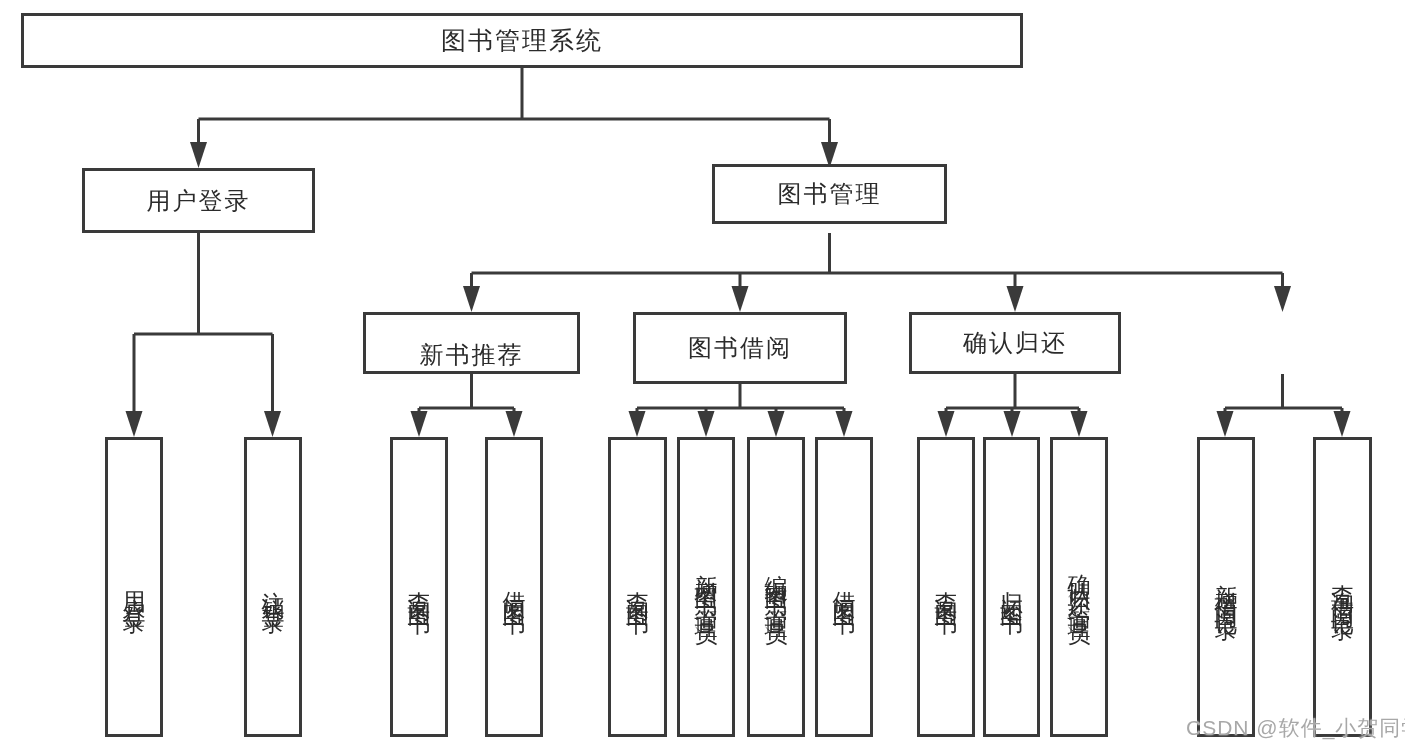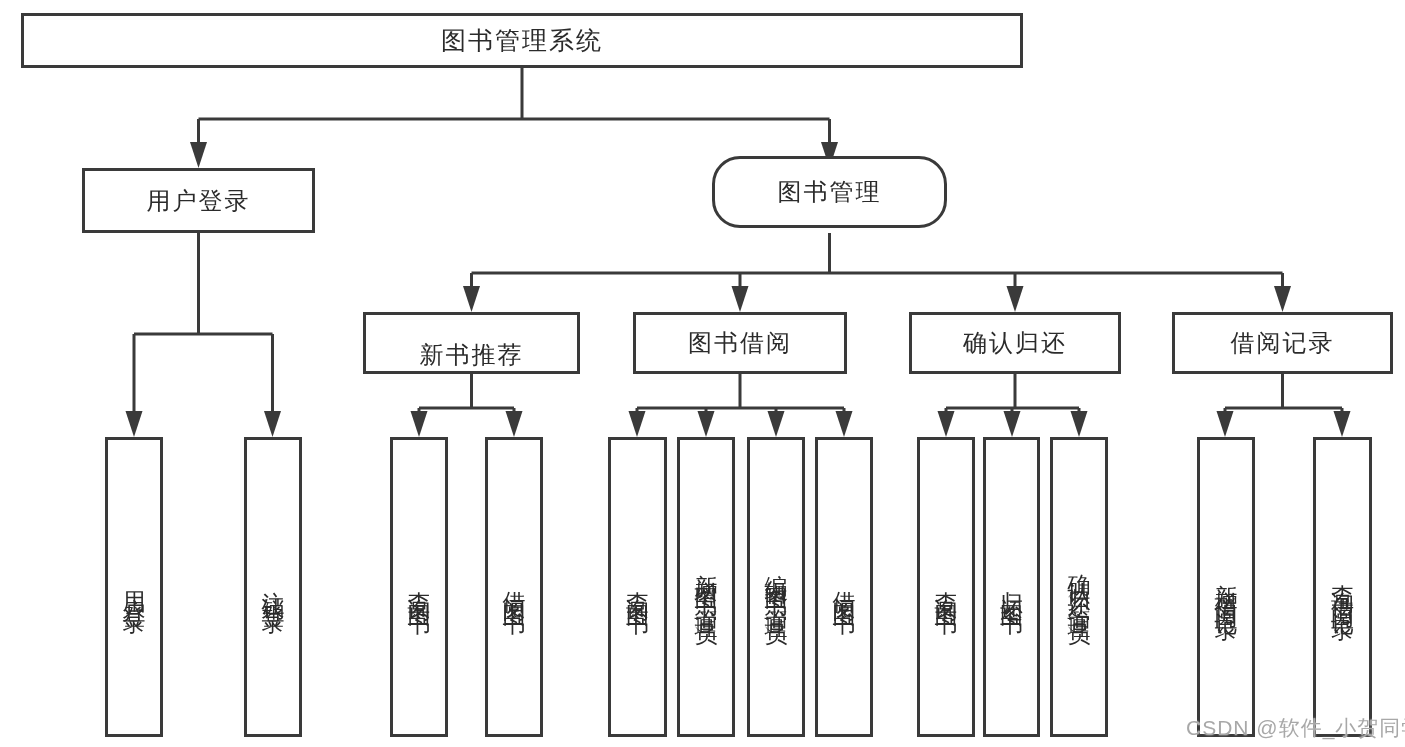--- a/index.html
+++ b/index.html
@@ -70,35 +70,32 @@
     </g>
   </svg>
 
   <div class="node h root" style="left:21px; top:13px; width:1002px; height:55px;">
     <span>图书管理系统</span>
   </div>
 
   <div class="node h" style="left:82px; top:168px; width:233px; height:65px;">
     <span>用户登录</span>
   </div>
-  <div class="node h" style="left:712px; top:156px; width:235px; height:72px;border-radius:28px;">
+  <div class="node h" style="left:712px; top:164px; width:235px; height:60px;">
     <span>图书管理</span>
   </div>
 
   <div class="node h" style="left:363px; top:312px; width:217px; height:62px;align-items:flex-end;">
     <span>新书推荐</span>
   </div>
-  <div class="node h" style="left:633px; top:312px; width:214px; height:62px;">
+  <div class="node h" style="left:633px; top:312px; width:214px; height:72px;">
     <span>图书借阅</span>
   </div>
   <div class="node h" style="left:909px; top:312px; width:212px; height:62px;">
     <span>确认归还</span>
-  </div>
-  <div class="node h" style="left:1172px; top:312px; width:221px; height:62px;">
-    <span>借阅记录</span>
   </div>
 
   <div class="node v" style="left:105px; top:437px; width:58px; height:300px;">
     <span>用户登录</span>
   </div>
   <div class="node v" style="left:244px; top:437px; width:58px; height:300px;">
     <span>注销登录</span>
   </div>
 
   <div class="node v" style="left:390px; top:437px; width:58px; height:300px;">

